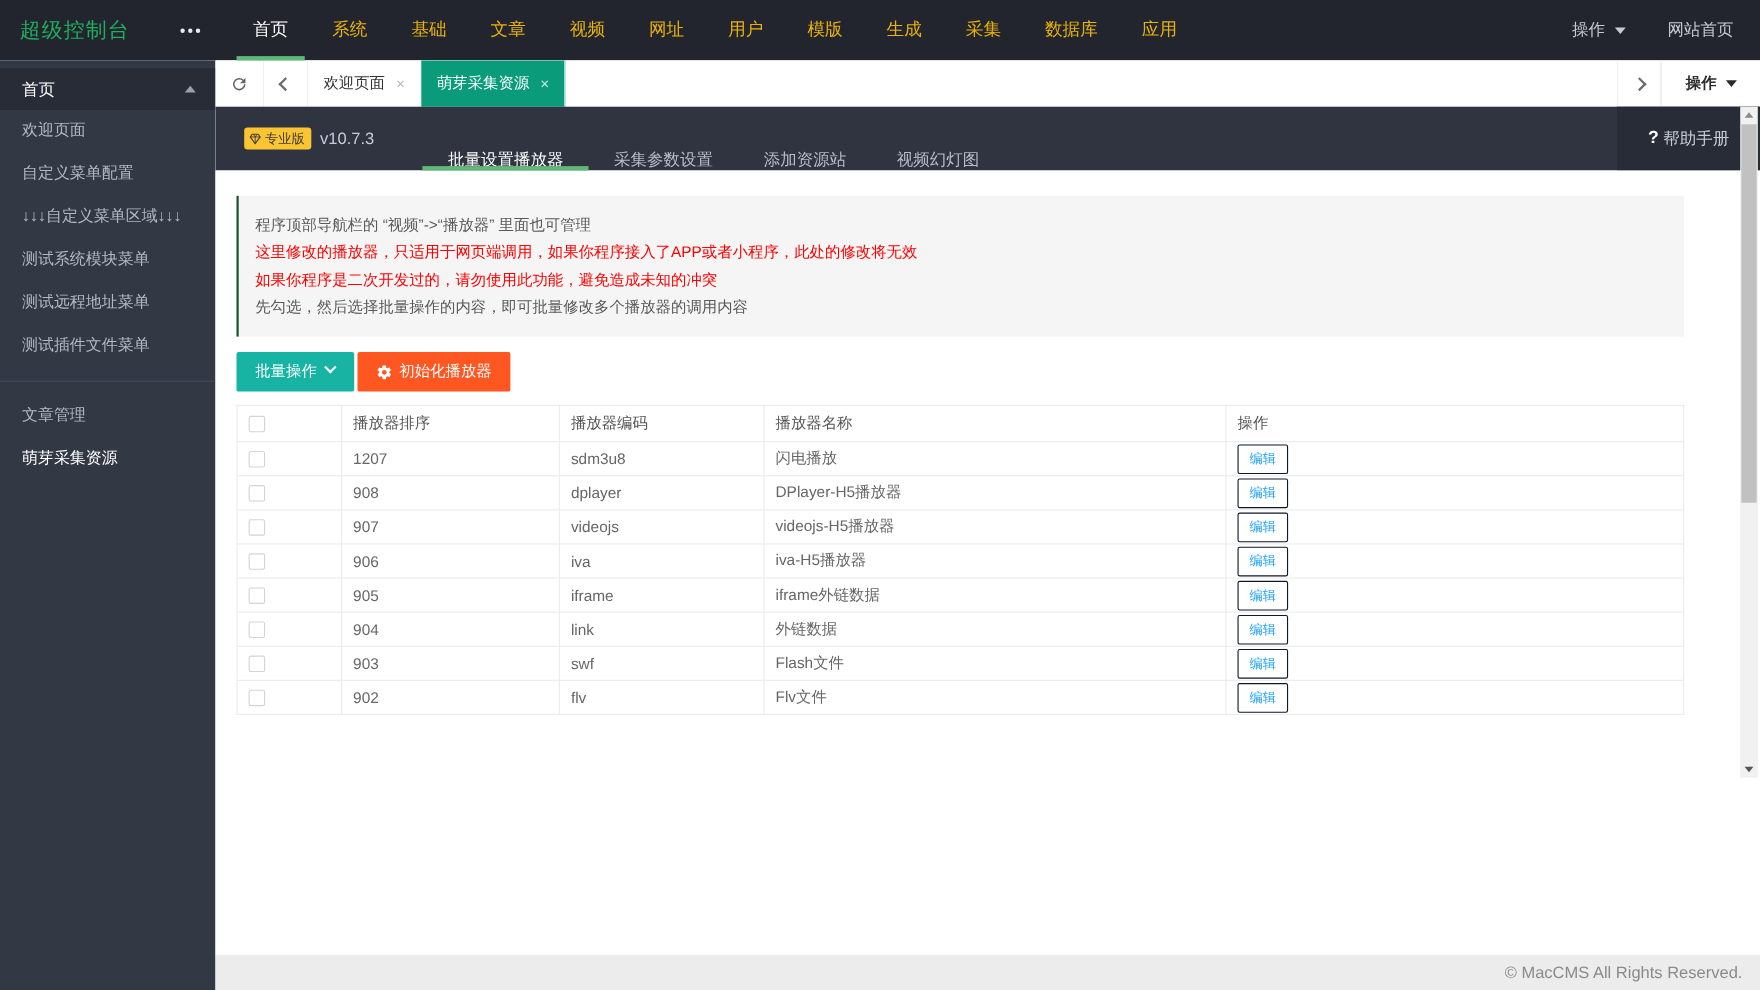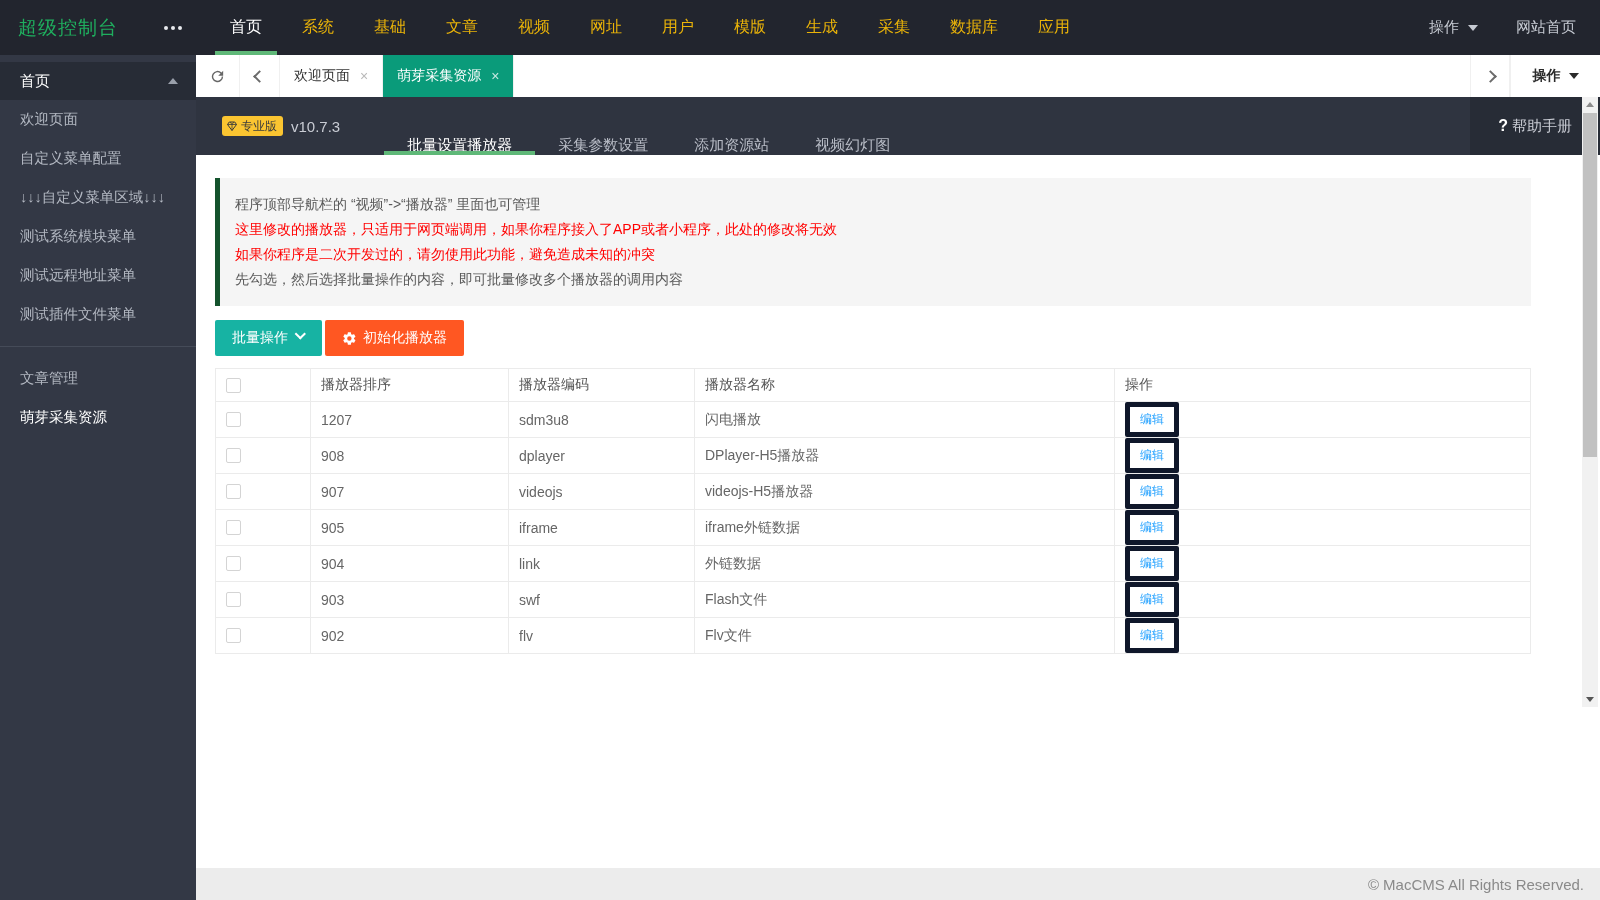--- a/index.html
+++ b/index.html
@@ -56,39 +56,39 @@
   .version { margin-left:8px; color:#c9ccd4; font-size:15px; }
   .subnav-items { display:flex; align-items:flex-end; margin-left:44px; }
   .snav { position:relative; display:flex; align-items:center; padding:0 23px; font-size:15px; cursor:pointer; }
   .snav.active { color:#fff; }
   .snav.active::after { content:""; position:absolute; left:0; right:0; bottom:0; height:4px; background:#5FB878; }
   .subnav-help { margin-left:auto; background:#272c36; display:flex; align-items:center; padding:0 28px; font-size:15px; color:#c9ccd4; cursor:pointer; }
   .help-q { color:#fff; font-weight:bold; font-size:16px; margin-right:4px; }
 
   
   .content { flex:1; background:#fff; padding:23px 69px 0 19px; overflow:hidden; }
-  .notice { background:#f5f5f5; border-left:5px solid #14532d; padding:14px 15px; }
+  .notice { background:#f5f5f5; border-left:2px solid #14532d; padding:14px 15px; }
   .notice div { font-size:14px; line-height:25px; color:#595959; }
   .notice div.red { color:#ff0000; }
 
   .btn-row { margin-top:14px; display:flex; gap:3px; }
   .btn { height:36px; display:flex; align-items:center; border:none; border-radius:2px; color:#fff; font-size:14px; padding:0 17px; cursor:pointer; font-family:inherit;text-align:center; }
   .btn-batch { background:#17b3a3; }
   .chev-dn { width:8px; height:8px; border-left:2px solid #fff; border-bottom:2px solid #fff; transform:rotate(-45deg) translate(1px,-2px); margin-left:9px; margin-top:-4px; }
   .btn-init { background:#ff5722; gap:6px; }
 
   table.grid { margin-top:12px; width:100%; border-collapse:collapse; table-layout:fixed; font-size:14px; }
   table.grid, table.grid th, table.grid td { border:1px solid #ebebeb; }
   table.grid th { height:33px; font-weight:normal; color:#555; text-align:left; padding:0 10px; background:#fff; }
   table.grid td { height:31px; color:#666; padding:0 10px; background:#fff; }
   th.c-sort, td.c-sort { padding-left:42px;margin-top:20px; }
   td.c-code { color:#888; }
   td.c-check, th.c-check { padding-left:11px; }
   input.ck { appearance:none; -webkit-appearance:none; width:15px; height:15px; border:1px solid #d4d4d4; border-radius:2px; background:#fff; cursor:pointer; display:block; }
-  .edit-btn { border:5px solid #0f172a; background:#fff; color:#1E9FFF; font-size:12px; padding:4px 10px; border-radius:2px; cursor:pointer; font-family:inherit; }
+  .edit-btn { border:1px solid #0f172a; background:#fff; color:#1E9FFF; font-size:12px; padding:4px 10px; border-radius:2px; cursor:pointer; font-family:inherit; }
 
   .footer { height:32px; background:#ececec; display:flex; align-items:center; justify-content:flex-end; padding-right:16px; font-size:15px; color:#8a8a8a; flex:none; }
 
   
   .scrollbar { position:absolute; left:1582px; top:97px; width:16px; height:610px; background:#f1f1f1; }
   .sb-btn { position:absolute; left:0; width:16px; height:15px; display:flex; align-items:center; justify-content:center; cursor:pointer; }
   .sb-up { top:0; } .sb-dn { bottom:0; }
   .tri-up { width:0; height:0; border-left:4px solid transparent; border-right:4px solid transparent; border-bottom:5px solid #8b8b8b; }
   .tri-dn { width:0; height:0; border-left:4px solid transparent; border-right:4px solid transparent; border-top:5px solid #555; }
   .sb-thumb { position:absolute; top:16px; left:1px; width:14px; height:344px; background:#c1c1c1; cursor:pointer; }
@@ -290,20 +290,29 @@
                 </td>
               <td class="c-sort">907</td>
               <td class="c-code">videojs</td>
               <td>videojs-H5播放器</td>
               <td><button class="edit-btn">编辑</button></td>
             </tr>
             <tr>
               <td class="c-check">
                   <input type="checkbox" class="ck" style="">
                 </td>
+              <td class="c-sort">906</td>
+              <td class="c-code">iva</td>
+              <td>iva-H5播放器</td>
+              <td><button class="edit-btn">编辑</button></td>
+            </tr>
+            <tr>
+              <td class="c-check">
+                  <input type="checkbox" class="ck" style="">
+                </td>
               <td class="c-sort">905</td>
               <td class="c-code">iframe</td>
               <td>iframe外链数据</td>
               <td><button class="edit-btn">编辑</button></td>
             </tr>
             <tr>
               <td class="c-check">
                   <input type="checkbox" class="ck" style="">
                 </td>
               <td class="c-sort">904</td>

